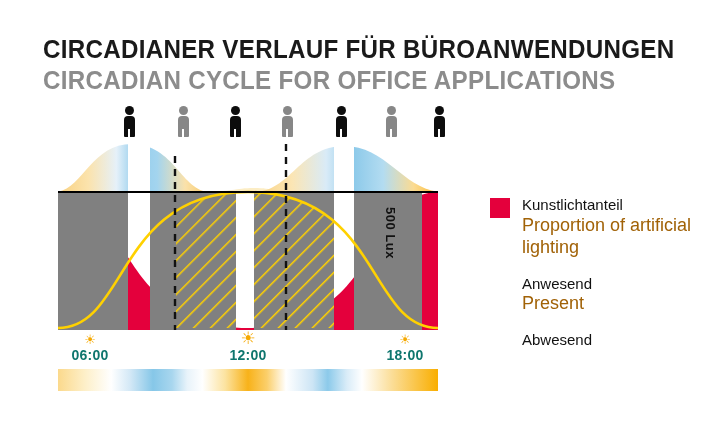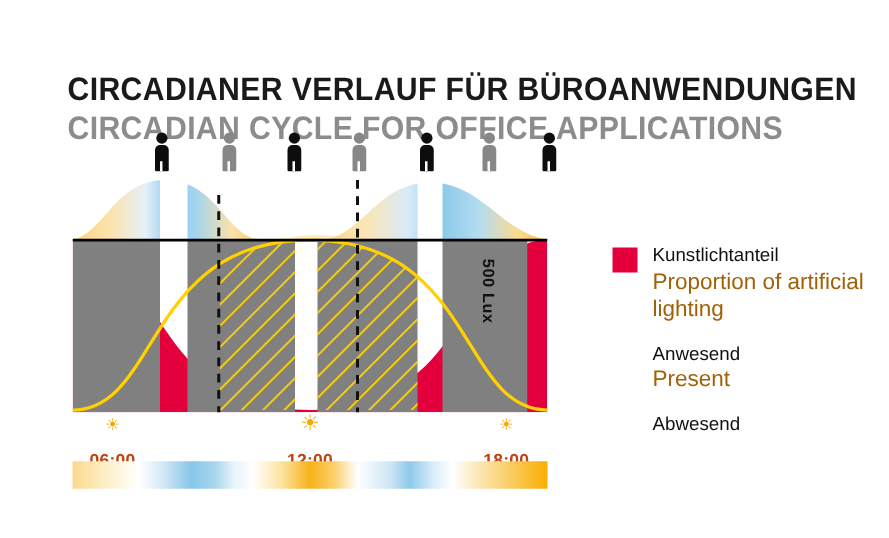--- a/index.html
+++ b/index.html
@@ -4,21 +4,21 @@
 <style>
   html,body{margin:0;padding:0;}
   body{
     width:711px;height:430px;
     background:#ffffff;
     font-family:"Liberation Sans", sans-serif;
     overflow:hidden;
     position:relative;
   }
   
-  #title-block{position:absolute;left:54px;top:36px;width:560px;margin-top:22px;}
+  #title-block{position:absolute;left:43px;top:36px;width:560px;}
   #title-de{
     font-size:26px;font-weight:bold;color:#1a1a1a;
     letter-spacing:0.3px;line-height:1.05;
     font-family:"Liberation Sans", sans-serif;
     transform:scaleX(0.93);transform-origin:left center;
     white-space:nowrap;
   }
   #title-en{
     font-size:26px;font-weight:bold;color:#8c8c8c;
     letter-spacing:0.3px;line-height:1.05;margin-top:4px;
@@ -61,21 +61,21 @@
     transform:rotate(90deg);transform-origin:left top;
     white-space:nowrap;
   }
 
   
   #time-axis{position:absolute;left:58px;top:333px;width:380px;height:28px;}
   .time-tick{position:absolute;top:0;text-align:center;width:70px;}
   .time-tick .sun{height:13px;line-height:13px;color:#F5A800;font-size:13px;}
   .time-tick .sun.big{font-size:17px;height:13px;line-height:12px;}
   .time-tick .lbl{
-    font-size:14px;font-weight:bold;color:#c2410c;margin-top:14px;
+    font-size:14px;font-weight:bold;color:#0f766e;margin-top:1px;
     letter-spacing:0.2px;
   }
 
   
   #daylight-bar{
     position:absolute;left:58px;top:369px;width:380px;height:22px;
     background:linear-gradient(to right,
       #FBD98C 0%, #FDEFC8 7%, #FFFFFF 14%,
       #D3E8F6 19%, #86C7E8 25%, #A8D6EE 30%,
       #E8F3FA 34%, #FFFFFF 38%,

